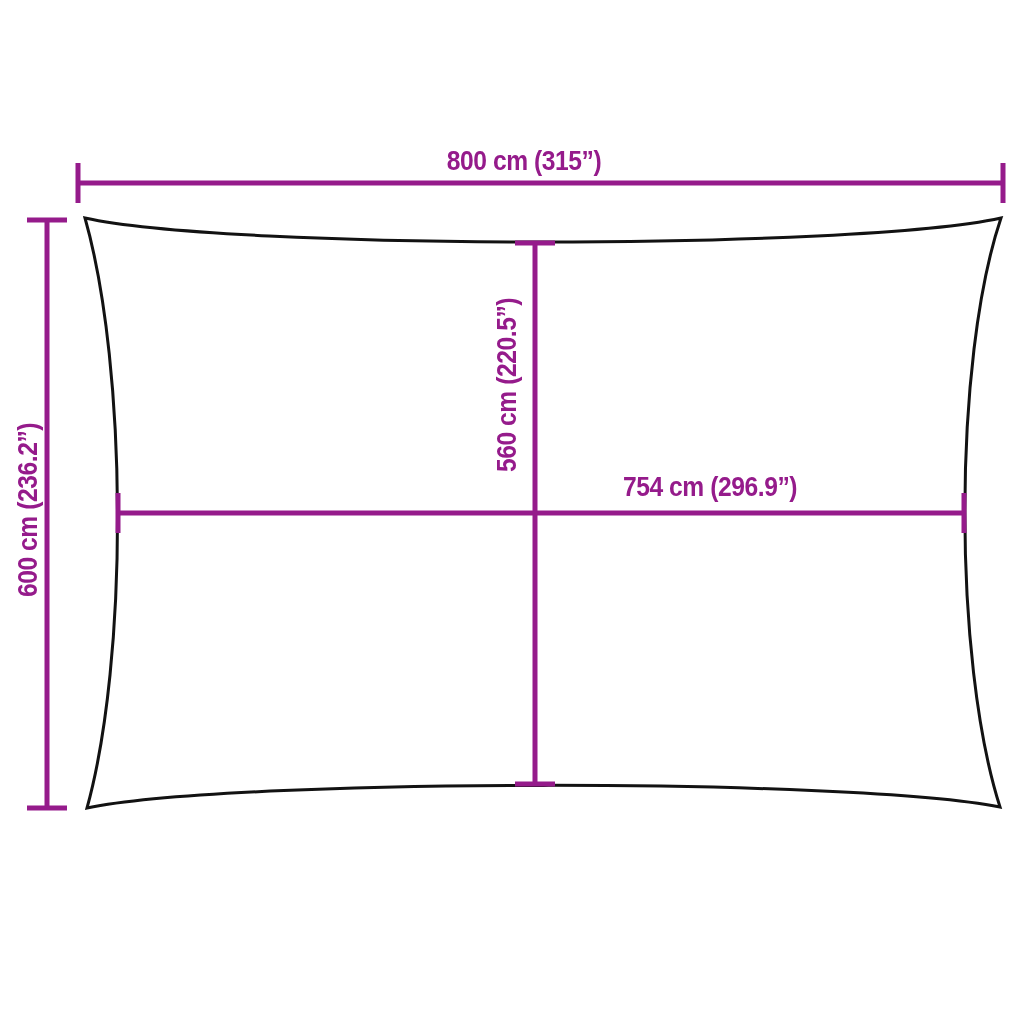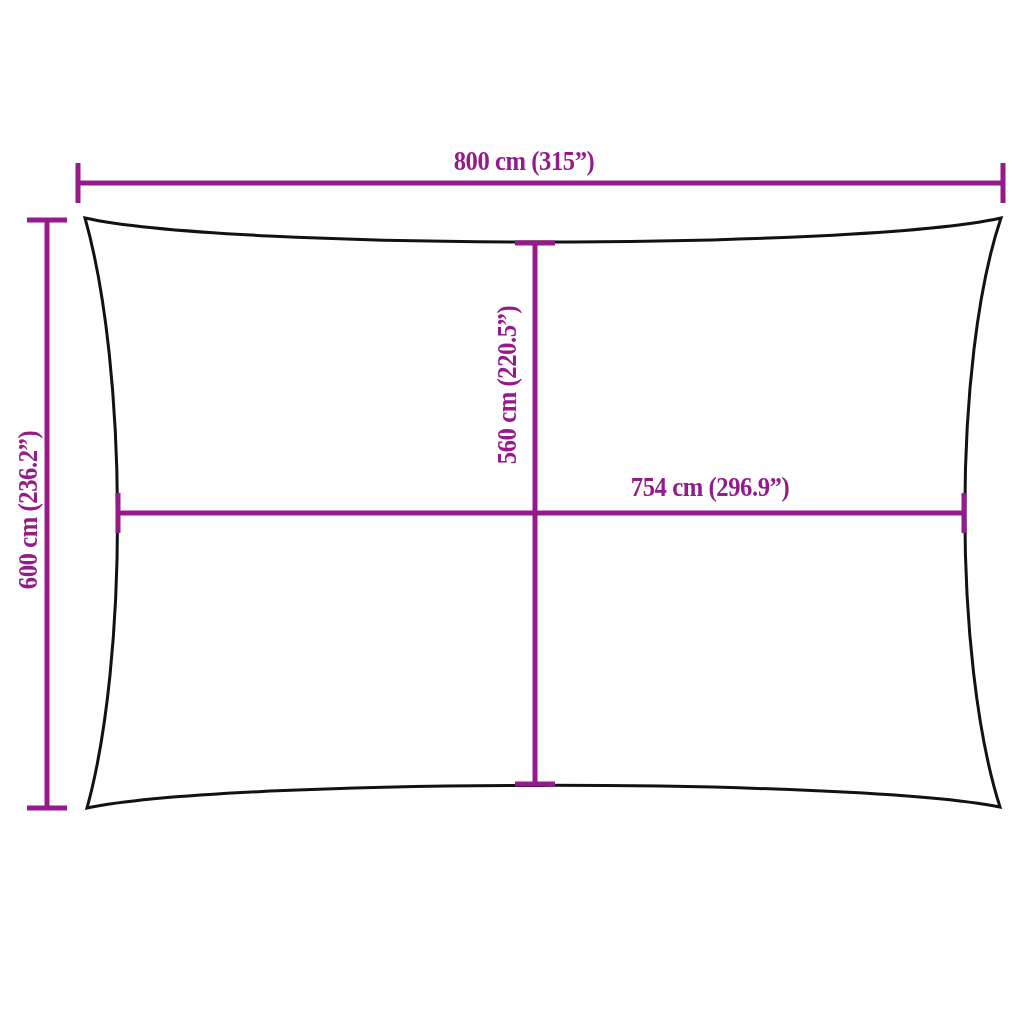--- a/index.html
+++ b/index.html
@@ -6,21 +6,21 @@
     margin: 0;
     padding: 0;
     background: #ffffff;
   }
   .canvas {
     position: relative;
     width: 1024px;
     height: 1024px;
     background: #ffffff;
     overflow: hidden;
-    font-family: Liberation Serif, serif;
+    font-family: Liberation Sans, sans-serif;
   }
   .diagram-svg {
     position: absolute;
     left: 0;
     top: 0;
     width: 1024px;
     height: 1024px;
   }
   .dim-label {
     position: absolute;

